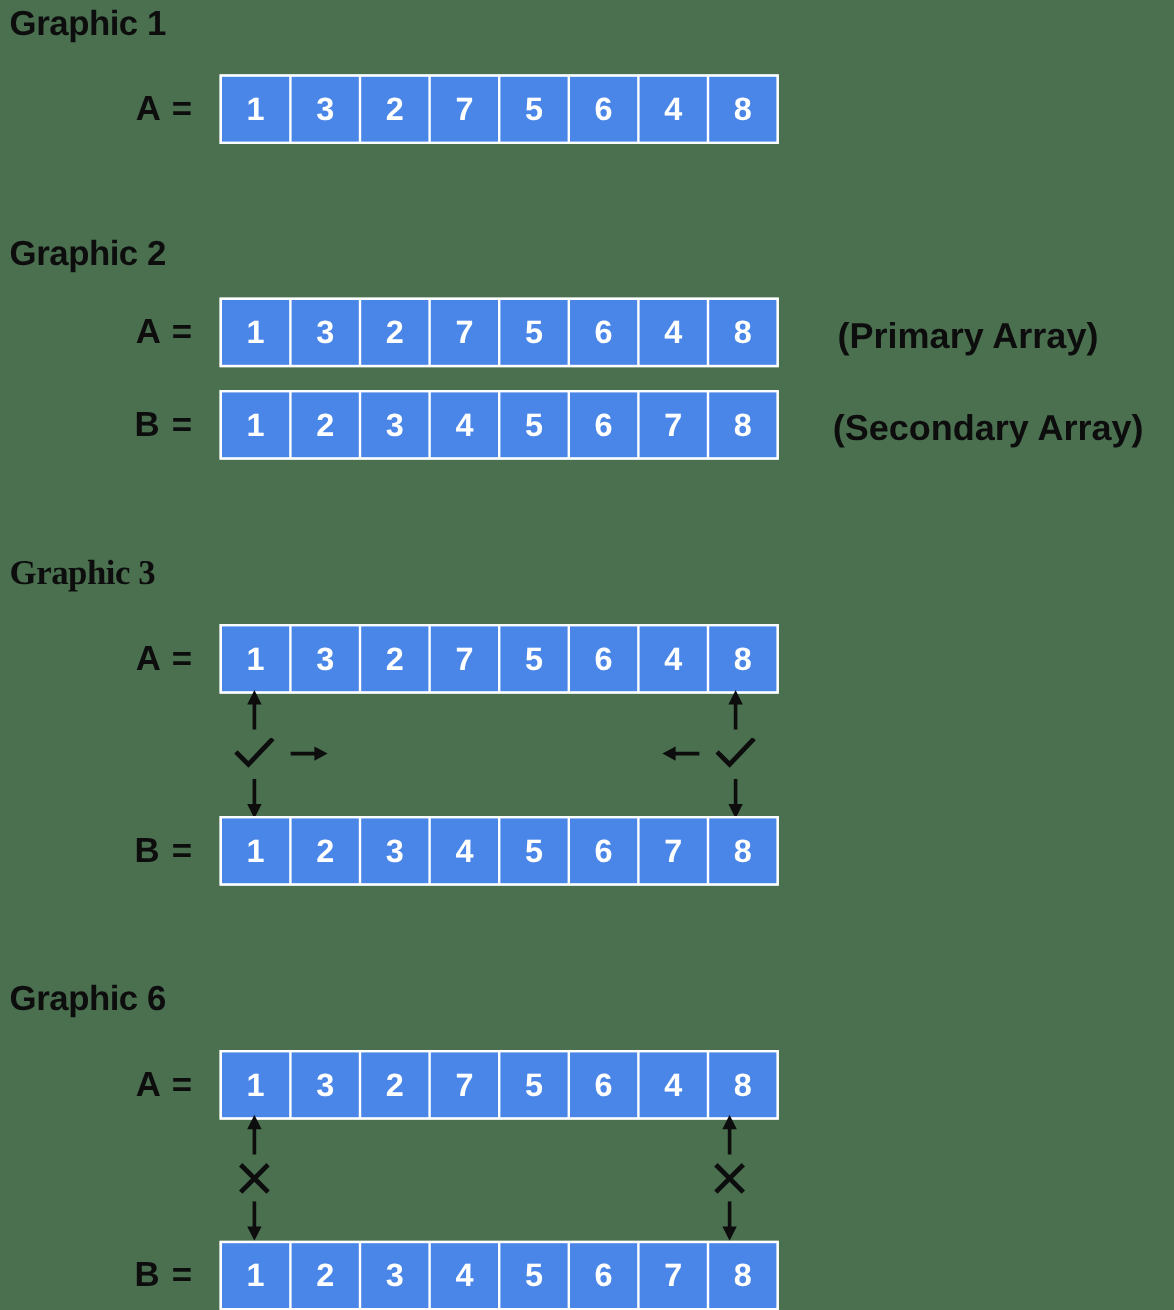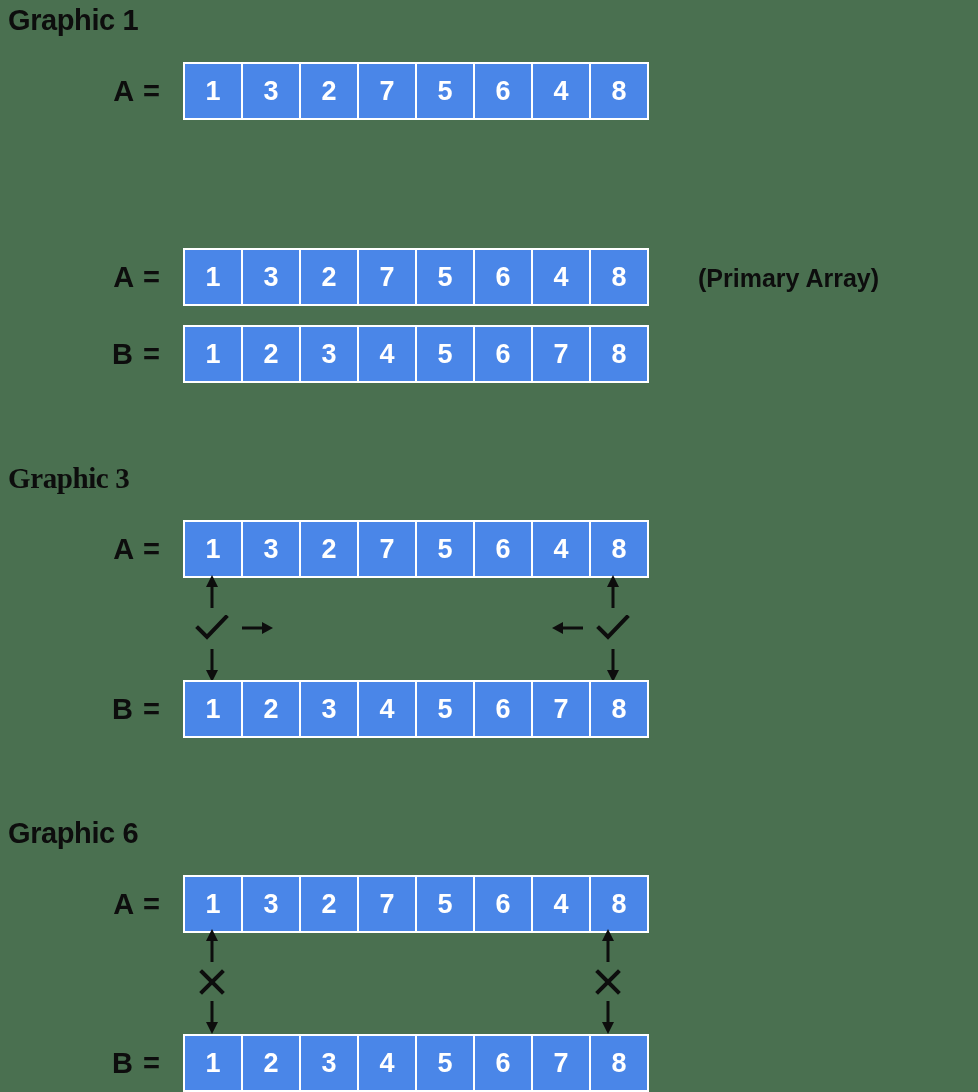--- a/index.html
+++ b/index.html
@@ -70,21 +70,21 @@
     align-items: center;
     justify-content: center;
     margin-right: 2px;
     box-sizing: border-box;
   }
   .cell:last-child { margin-right: 0; }
 
   
   .side-note {
     position: absolute;
-    font-size: 25px;
+    font-size: 30px;
     font-weight: bold;
     color: #0d0d0d;
     white-space: nowrap;
   }
 
   
   .marker-group {
     position: absolute;
     width: 0;
     height: 0;
@@ -110,20 +110,21 @@
       <div class="cell">3</div>
       <div class="cell">2</div>
       <div class="cell">7</div>
       <div class="cell">5</div>
       <div class="cell">6</div>
       <div class="cell">4</div>
       <div class="cell">8</div>
     </div>
   </div>
 
+  <div class="graphic-title" style="top:196px;">Graphic 2</div>
 
   <div class="array-row" style="left:183px; top:248px;">
     <span class="array-label">A =</span>
     <div class="array-boxes">
       <div class="cell">1</div>
       <div class="cell">3</div>
       <div class="cell">2</div>
       <div class="cell">7</div>
       <div class="cell">5</div>
       <div class="cell">6</div>
@@ -141,20 +142,21 @@
       <div class="cell">2</div>
       <div class="cell">3</div>
       <div class="cell">4</div>
       <div class="cell">5</div>
       <div class="cell">6</div>
       <div class="cell">7</div>
       <div class="cell">8</div>
     </div>
   </div>
 
+  <div class="side-note" style="left:694px; top:341px;">(Secondary Array)</div>
 
   <div class="graphic-title" style="top:462px;font-family:Liberation Serif, serif;">Graphic 3</div>
 
   <div class="array-row" style="left:183px; top:520px;">
     <span class="array-label">A =</span>
     <div class="array-boxes">
       <div class="cell">1</div>
       <div class="cell">3</div>
       <div class="cell">2</div>
       <div class="cell">7</div>

